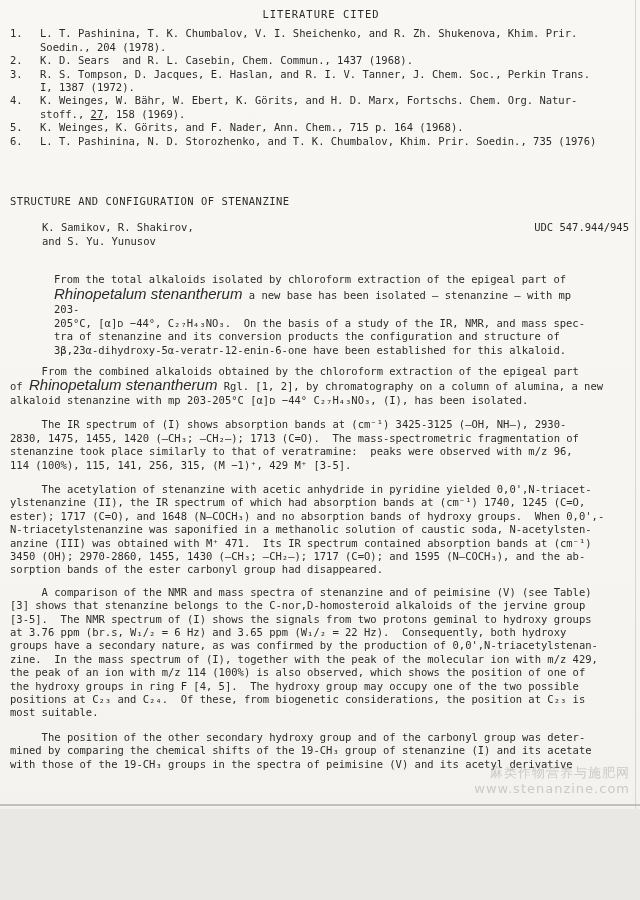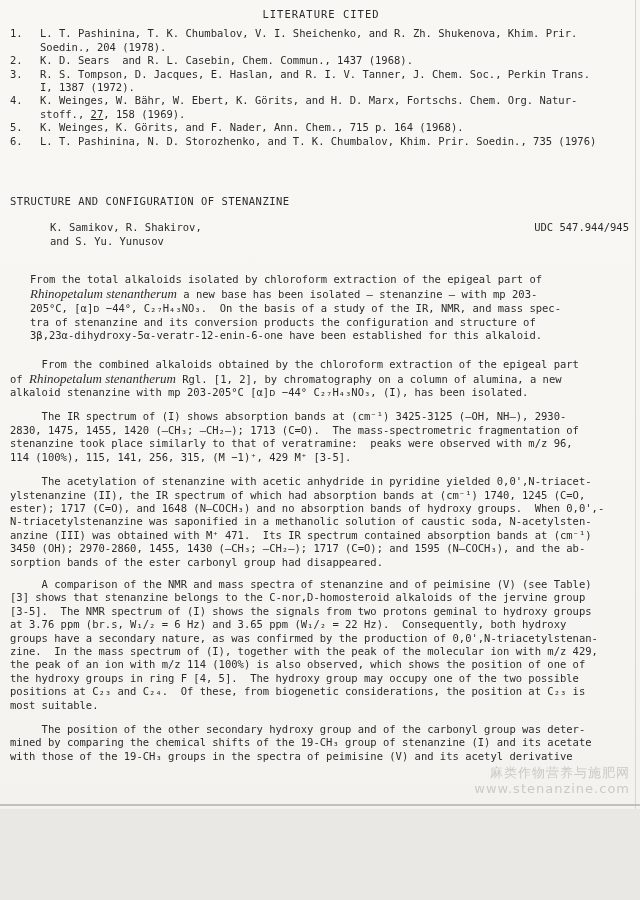--- a/index.html
+++ b/index.html
@@ -13,33 +13,33 @@
     font-size:10.5px;
     line-height:13.4px;
     color:#2b2b2b;
     box-sizing:border-box;
     padding:5px 8px 0 10px;
   }
   
   .edge-right{position:absolute;top:0;bottom:0;right:4px;width:1px;background:#d8d6d1;}
   .edge-bottom{position:absolute;left:0;right:0;bottom:3px;height:2px;background:#c2c0bb;}
   .pre{white-space:pre-wrap;}
-  .it{font-style:italic;font-family:Liberation Serif, serif;font-size:13px;}
+  .it{font-style:italic;font-family:Liberation Sans, sans-serif;font-size:15px;}
   .ul{text-decoration:underline;}
   .lit-heading{text-align:center;margin-top:3px;letter-spacing:1px;}
   .refs{margin-top:6px;}
   .ref-row{display:flex;}
   .ref-num{width:30px;flex:0 0 30px;}
   .ref-text{flex:1;}
   .article-title{margin-top:47px;letter-spacing:0.5px;}
   .byline{margin-top:13px;display:flex;justify-content:space-between;align-items:flex-start;}
-  .authors{margin-left:40px;}
+  .authors{margin-left:32px;}
   .udc{margin-right:3px;}
-  .abstract{margin-top:25px;margin-left:20px;margin-right:30px;line-height:13.8px;}
-  .body-paras{margin-top:15px;}
+  .abstract{margin-top:25px;margin-left:44px;margin-right:30px;line-height:13.8px;}
+  .body-paras{margin-top:7px;}
   .para{margin-bottom:9px;}
   .para.gap-lg{margin-bottom:11px;}
   .footnote-wrap{position:absolute;left:10px;right:0;top:839px;}
   .footnote-rule{border:none;border-top:1.5px solid #4a4a48;margin:0 18px 6px 0;}
   .watermark{
     position:absolute;right:10px;bottom:12px;
     text-align:right;color:#bdbcb8;opacity:.75;
     font-family:"DejaVu Sans","Liberation Sans",sans-serif;
     font-size:13px;line-height:16px;letter-spacing:1px;
   }

